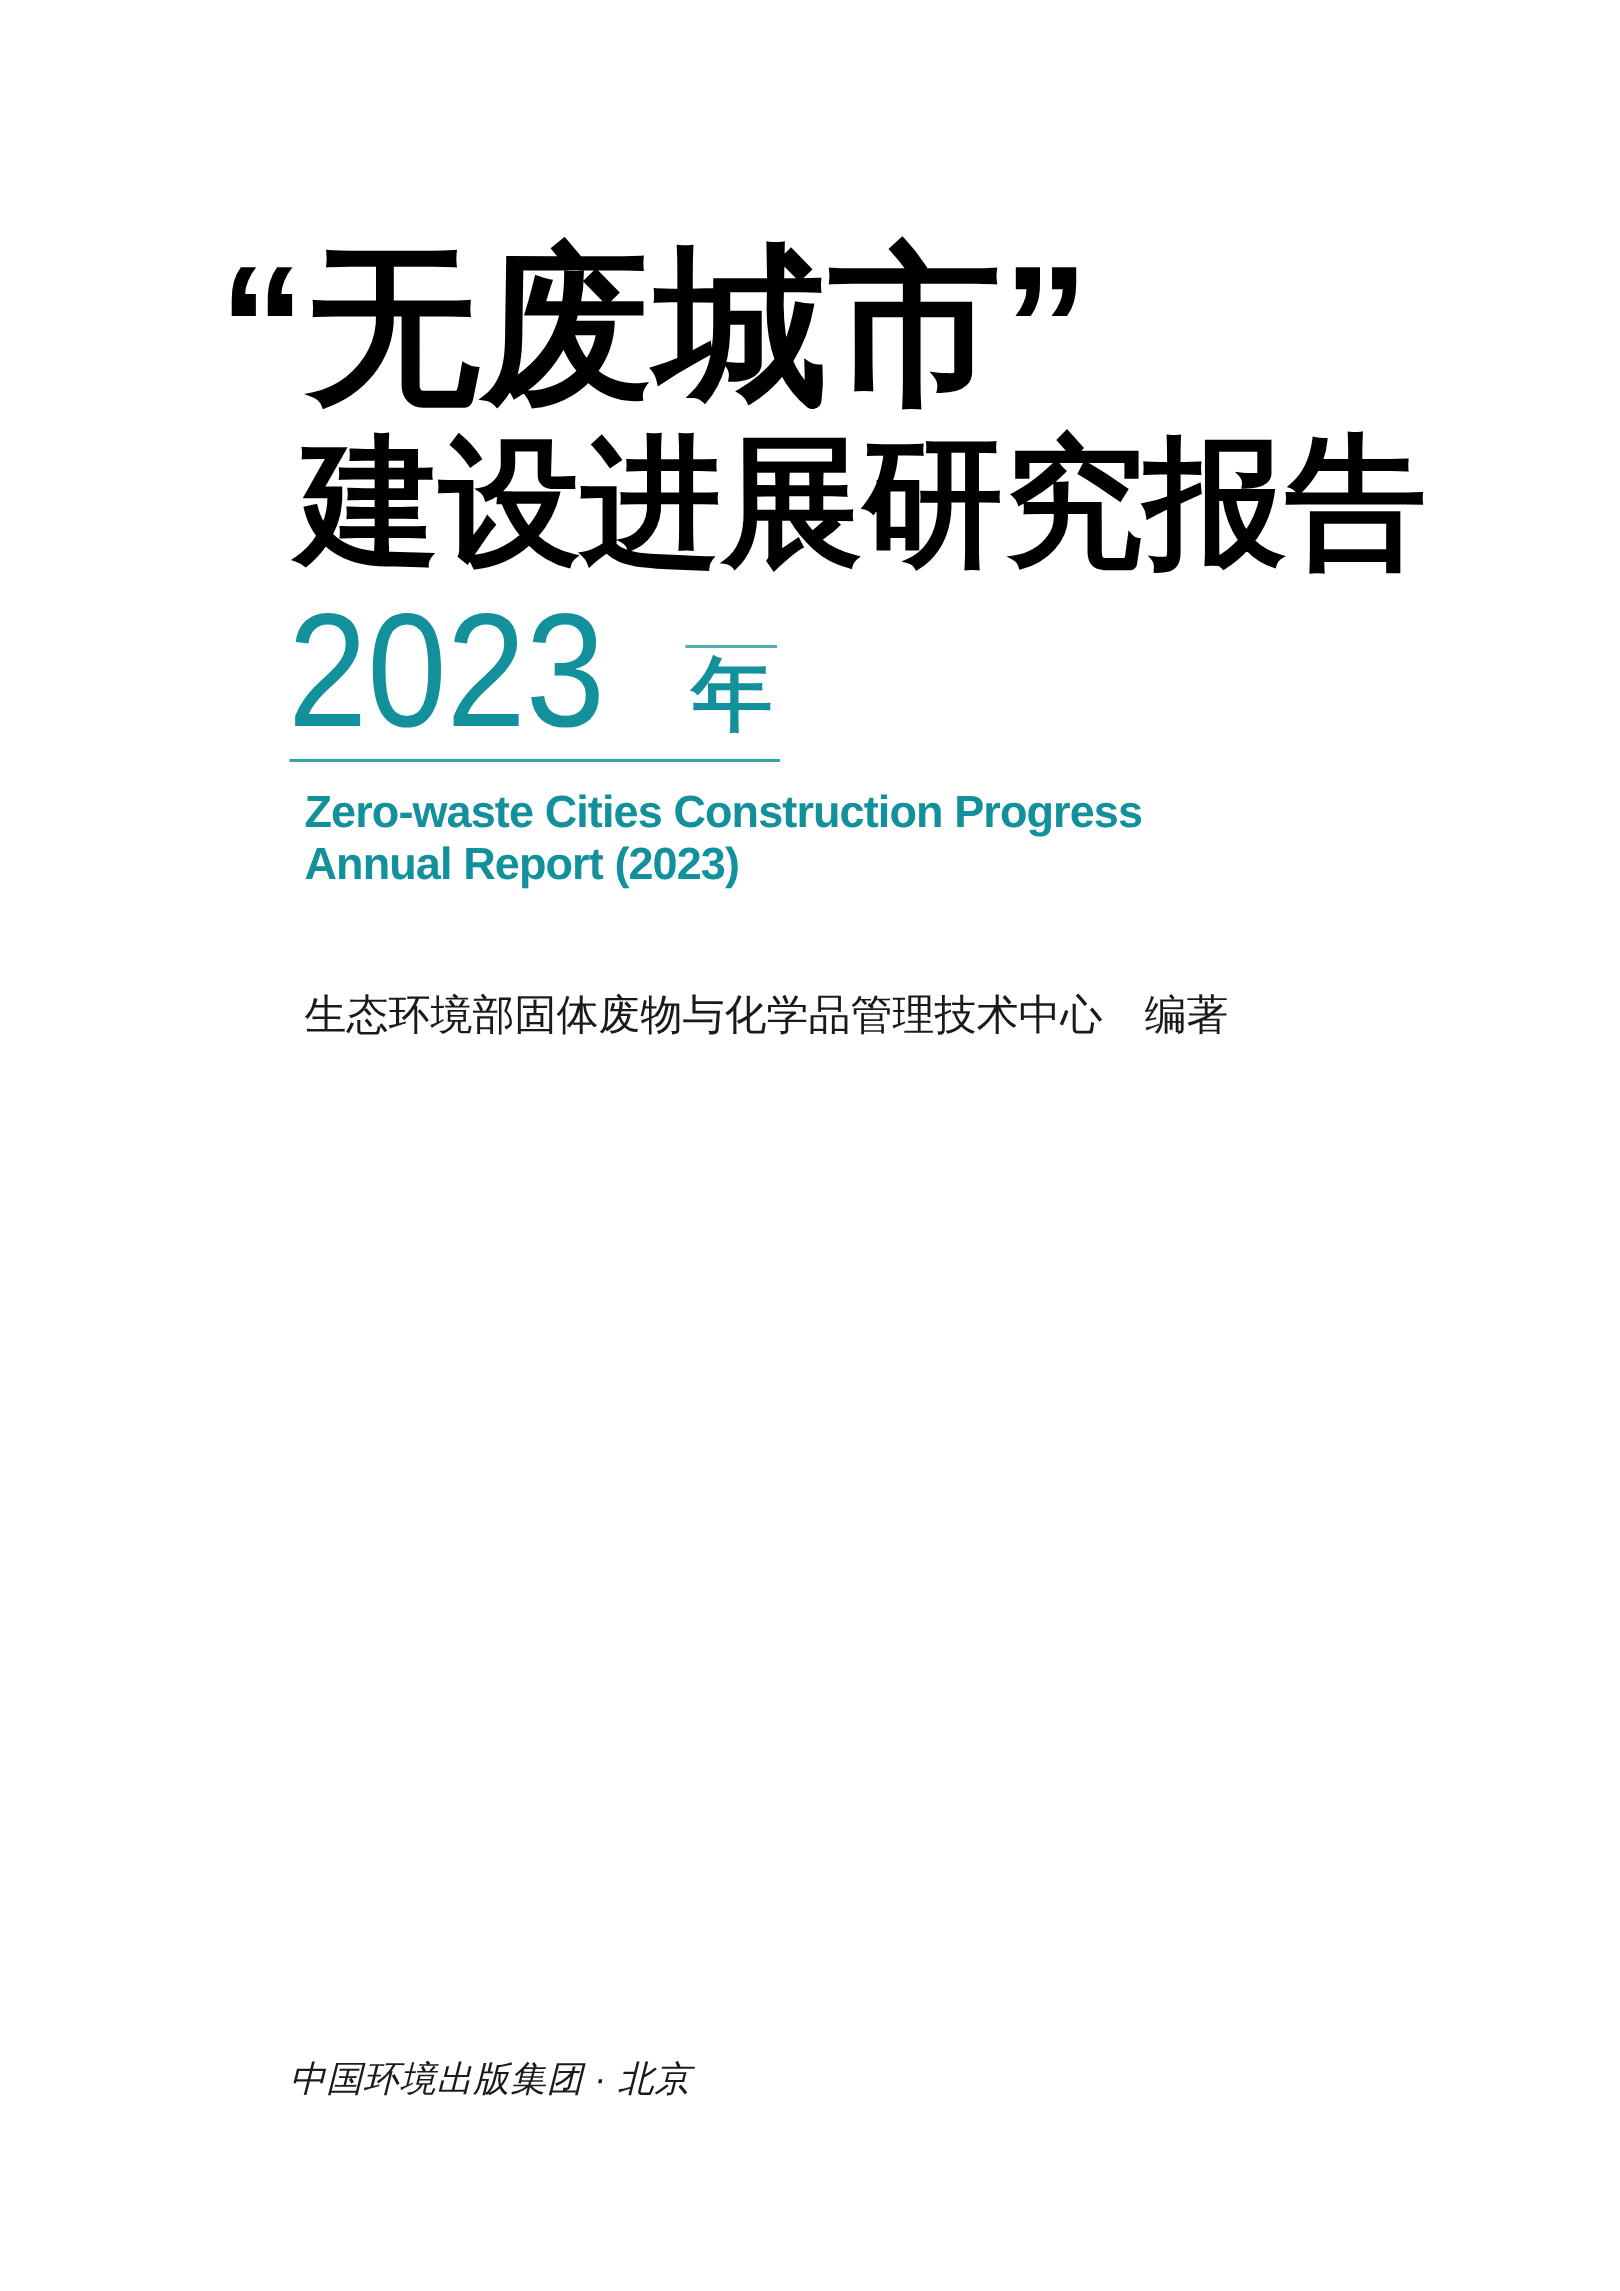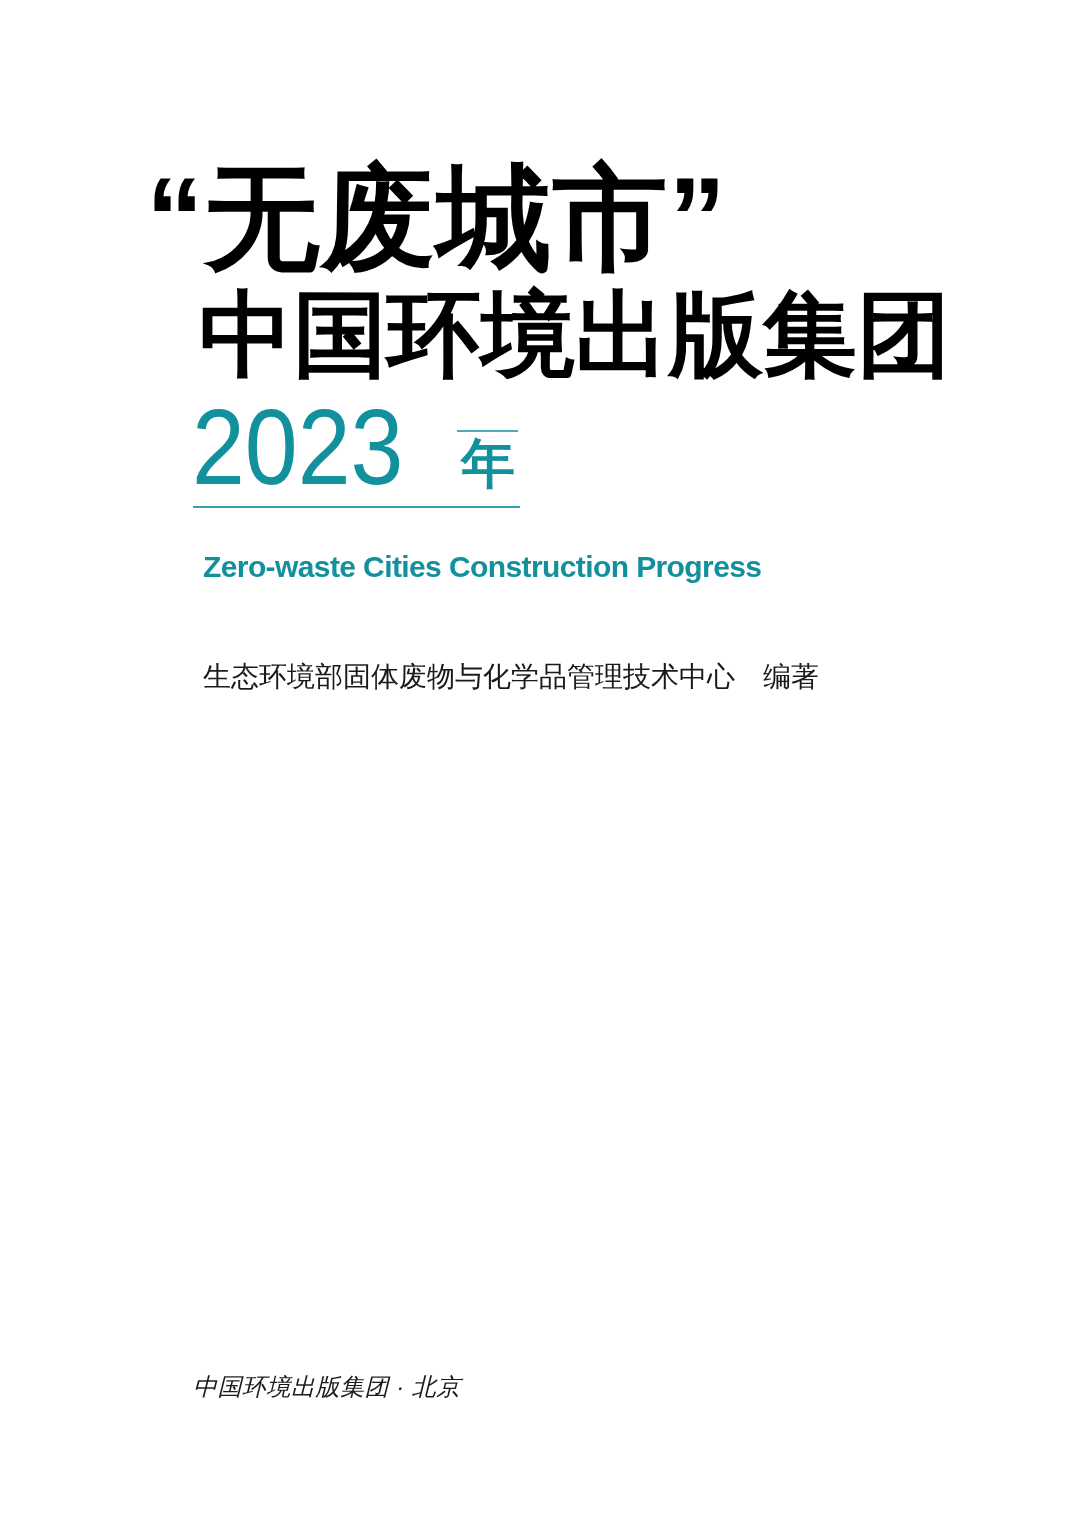--- a/index.html
+++ b/index.html
@@ -84,21 +84,20 @@
   }
   .subtitle-en {
     position: absolute;
     left: 203px;
     top: 524px;
     font-size: 30px;
     line-height: 35px;
     font-weight: 700;
     letter-spacing: -0.6px;
     color: var(--accent);
-    margin-top: 25px;
   }
   .subtitle-en span { display: block; }
   .byline {
     position: absolute;
     left: 203px;
     top: 660px;
     font-size: 28px;
     line-height: 34px;
     font-weight: 400;
     color: var(--ink-soft);
@@ -118,32 +117,33 @@
     font-style: italic;
   }
 </style>
 </head>
 <body>
 
 <div class="page">
 
   <h1 class="title-line1">“无废城市”</h1>
 
-  <h1 class="title-line2">中国环境出版集团</h1>
+  <h1 class="title-line2">建设进展研究报告</h1>
 
   <div class="year-number">2023</div>
 
   <div class="year-overline"></div>
 
   <div class="year-suffix">年</div>
 
   <div class="year-underline"></div>
 
   <div class="subtitle-en">
     <span>Zero-waste Cities Construction Progress</span>
+    <span>Annual Report (2023)</span>
   </div>
 
   <div class="byline">
     <span class="org">生态环境部固体废物与化学品管理技术中心</span><span class="role">编著</span>
   </div>
 
   <div class="imprint">中国环境出版集团 · 北京</div>
 
 </div>
 

